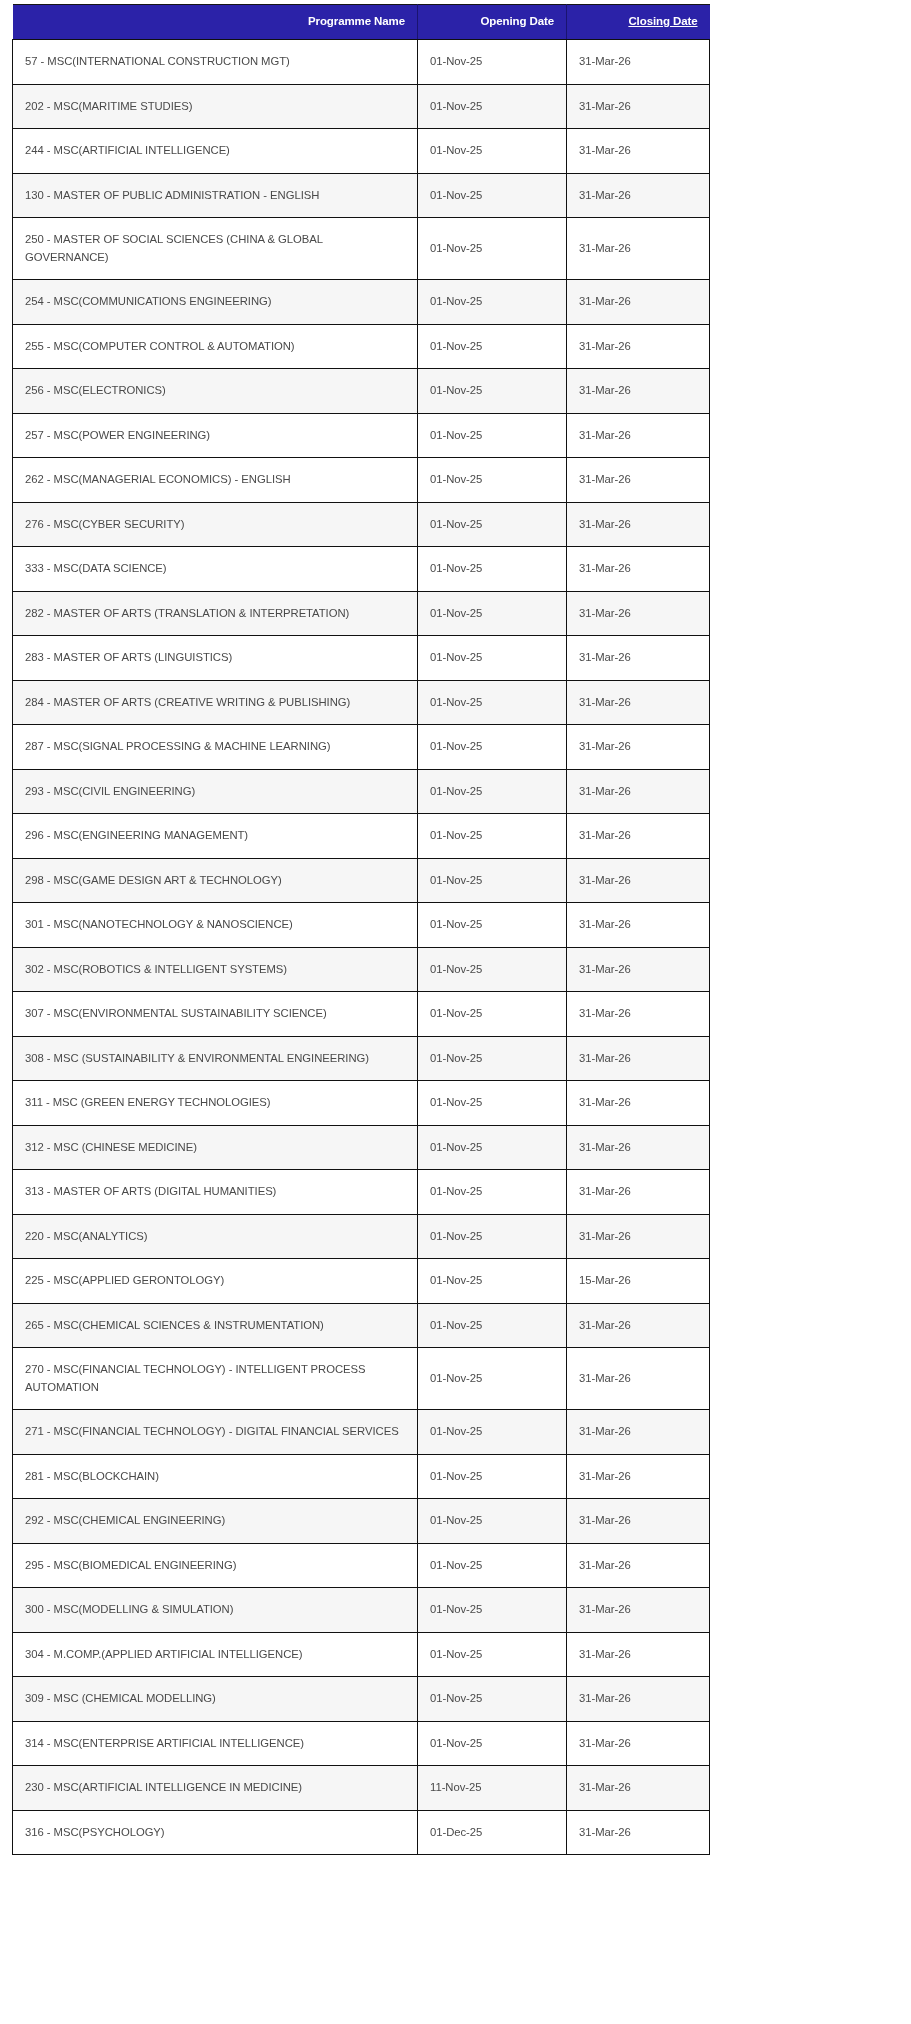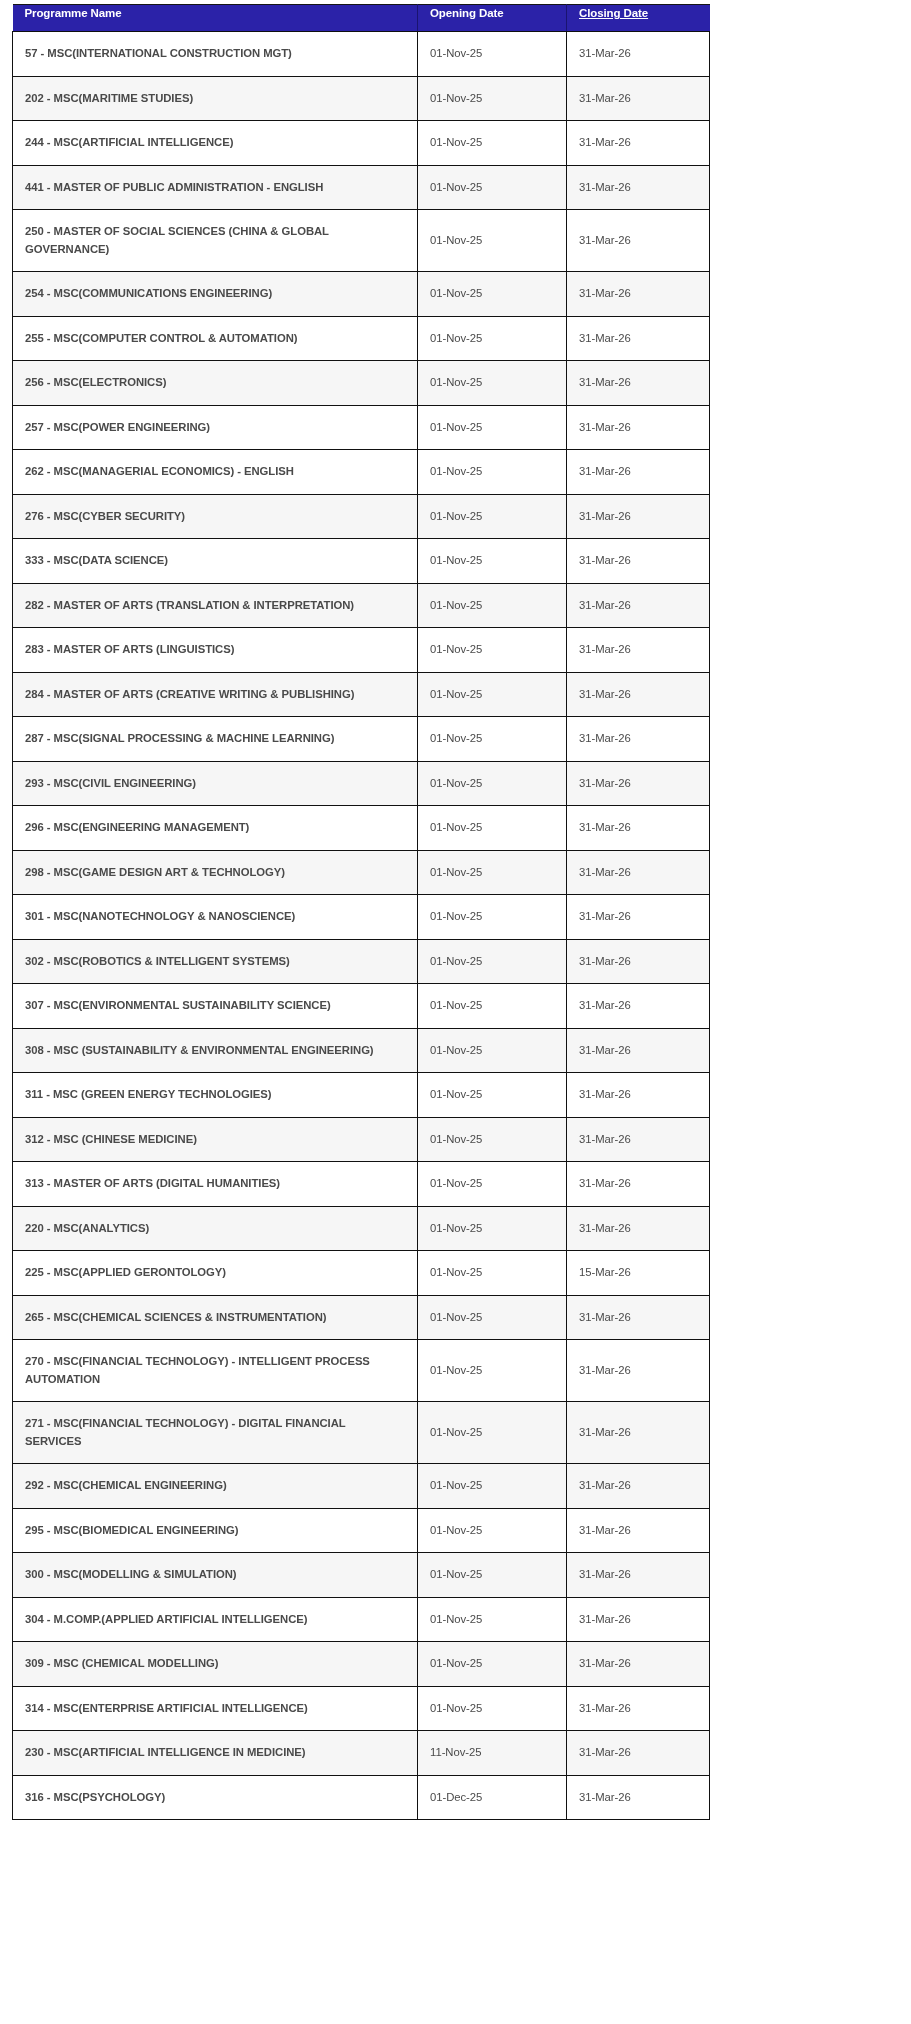--- a/index.html
+++ b/index.html
@@ -25,22 +25,22 @@
   }
   table.programme-table col.c-name { width: 405px; }
   table.programme-table col.c-open { width: 149px; }
   table.programme-table col.c-close { width: 143px; }
 
   thead th {
     background: #2B22A8;
     color: #ffffff;
     font-size: 11.5px;
     font-weight: bold;
-    text-align: left;
-    padding: 2px 12px 11px 12px;
+    text-align: right;
+    padding: 10px 12px 11px 12px;
     border-right: 1px solid #1a1470;
     border-bottom: 1px solid #0f0f0f;
     letter-spacing: -0.1px;
     line-height: 1.15;
     white-space: nowrap;
   }
   thead th:last-child { border-right: none; text-decoration: underline; }
   thead tr { border-top: 1px solid #161616; }
 
   tbody td {
@@ -48,21 +48,20 @@
     color: #4a4a4a;
     padding: 13px 12px 13px 12px;
     border-bottom: 1px solid #111111;
     border-right: 1px solid #111111;
     line-height: 1.55;
     vertical-align: middle;
     letter-spacing: -0.05px;
   }
   tbody td.cell-name {
     border-left: 1px solid #111111;
-    font-weight: bold;
   }
   tbody td:last-child {
     border-right: 1px solid #111111;
   }
   tbody tr.row-alt td { background: #f6f6f6; margin-top: 8px; }
   tbody tr.row-plain td { background: #ffffff; }
   tbody td.cell-date { white-space: nowrap; }
 </style>
 </head>
 <body>
@@ -91,21 +90,21 @@
           <td class="cell-name">202 - MSC(MARITIME STUDIES)</td>
           <td class="cell-date">01-Nov-25</td>
           <td class="cell-date">31-Mar-26</td>
         </tr>
         <tr class="row-plain">
           <td class="cell-name">244 - MSC(ARTIFICIAL INTELLIGENCE)</td>
           <td class="cell-date">01-Nov-25</td>
           <td class="cell-date">31-Mar-26</td>
         </tr>
         <tr class="row-alt">
-          <td class="cell-name">441 - MASTER OF PUBLIC ADMINISTRATION - ENGLISH</td>
+          <td class="cell-name">130 - MASTER OF PUBLIC ADMINISTRATION - ENGLISH</td>
           <td class="cell-date">01-Nov-25</td>
           <td class="cell-date">31-Mar-26</td>
         </tr>
         <tr class="row-plain">
           <td class="cell-name">250 - MASTER OF SOCIAL SCIENCES (CHINA &amp; GLOBAL GOVERNANCE)</td>
           <td class="cell-date">01-Nov-25</td>
           <td class="cell-date">31-Mar-26</td>
         </tr>
         <tr class="row-alt">
           <td class="cell-name">254 - MSC(COMMUNICATIONS ENGINEERING)</td>
@@ -227,20 +226,25 @@
           <td class="cell-date">01-Nov-25</td>
           <td class="cell-date">31-Mar-26</td>
         </tr>
         <tr class="row-plain">
           <td class="cell-name">270 - MSC(FINANCIAL TECHNOLOGY) - INTELLIGENT PROCESS AUTOMATION</td>
           <td class="cell-date">01-Nov-25</td>
           <td class="cell-date">31-Mar-26</td>
         </tr>
         <tr class="row-alt">
           <td class="cell-name">271 - MSC(FINANCIAL TECHNOLOGY) - DIGITAL FINANCIAL SERVICES</td>
+          <td class="cell-date">01-Nov-25</td>
+          <td class="cell-date">31-Mar-26</td>
+        </tr>
+        <tr class="row-plain">
+          <td class="cell-name">281 - MSC(BLOCKCHAIN)</td>
           <td class="cell-date">01-Nov-25</td>
           <td class="cell-date">31-Mar-26</td>
         </tr>
         <tr class="row-alt">
           <td class="cell-name">292 - MSC(CHEMICAL ENGINEERING)</td>
           <td class="cell-date">01-Nov-25</td>
           <td class="cell-date">31-Mar-26</td>
         </tr>
         <tr class="row-plain">
           <td class="cell-name">295 - MSC(BIOMEDICAL ENGINEERING)</td>

